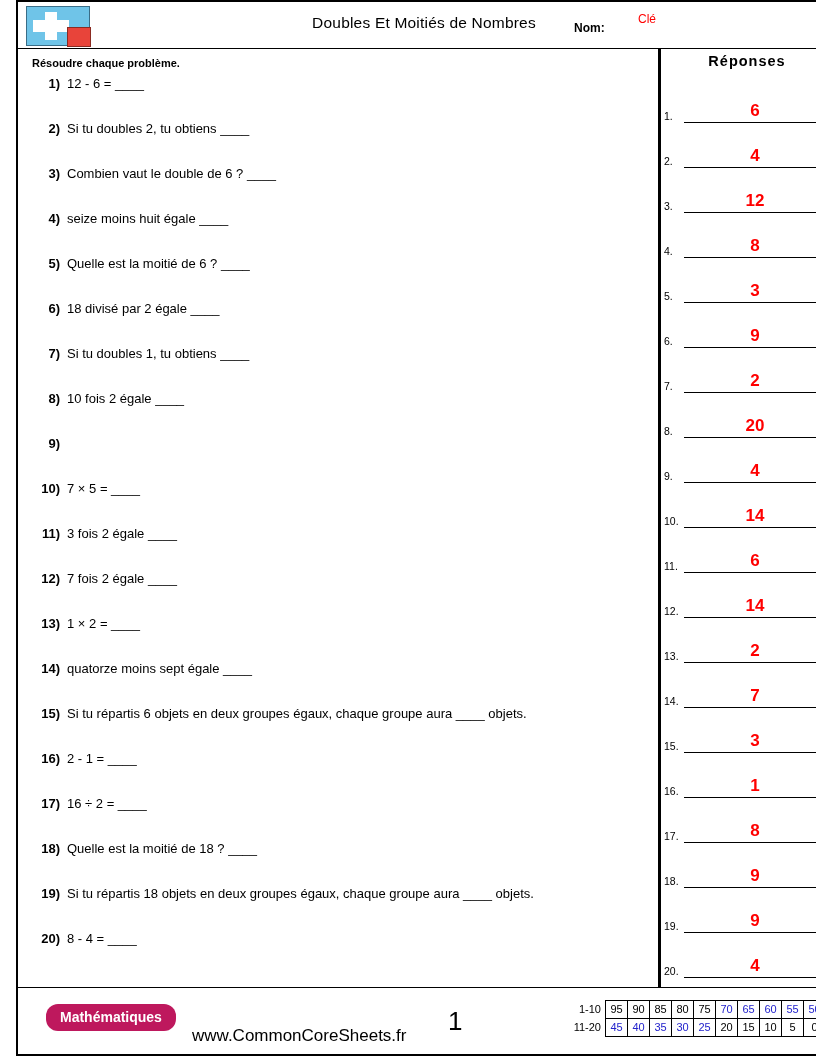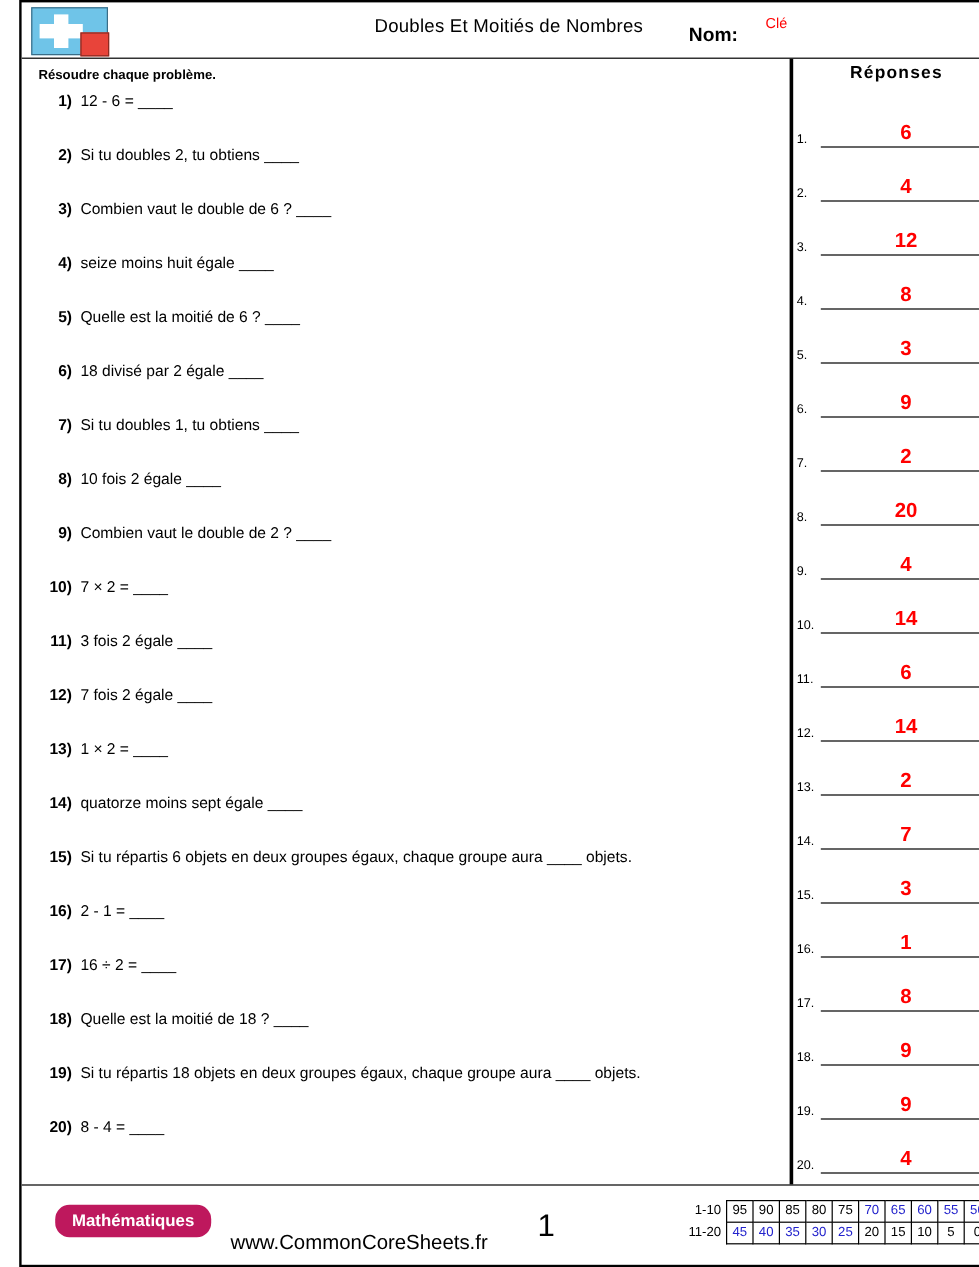--- a/index.html
+++ b/index.html
@@ -71,21 +71,21 @@
     right: 0;
     top: 12px;
     text-align: center;
     font-size: 15.5px;
     letter-spacing: 0.2px;
   }
   .nom-label {
     position: absolute;
     left: 556px;
     top: 19px;
-    font-size: 16px;
+    font-size: 12px;
     font-weight: bold;
   }
   .nom-value {
     position: absolute;
     left: 620px;
     top: 10px;
     font-size: 12px;
     font-weight: normal;
     color: #ff0000;
   }
@@ -299,25 +299,24 @@
         <li class="q-item">
           <span class="q-num">7)</span>
           <span class="q-text">Si tu doubles 1, tu obtiens ____</span>
         </li>
         <li class="q-item">
           <span class="q-num">8)</span>
           <span class="q-text">10 fois 2 égale ____</span>
         </li>
         <li class="q-item">
           <span class="q-num">9)</span>
-          <span class="q-text">Combien vaut le double de 2 ? ____</span>
         </li>
         <li class="q-item">
           <span class="q-num">10)</span>
-          <span class="q-text">7 × 2 = ____</span>
+          <span class="q-text">7 × 5 = ____</span>
         </li>
         <li class="q-item">
           <span class="q-num">11)</span>
           <span class="q-text">3 fois 2 égale ____</span>
         </li>
         <li class="q-item">
           <span class="q-num">12)</span>
           <span class="q-text">7 fois 2 égale ____</span>
         </li>
         <li class="q-item">

